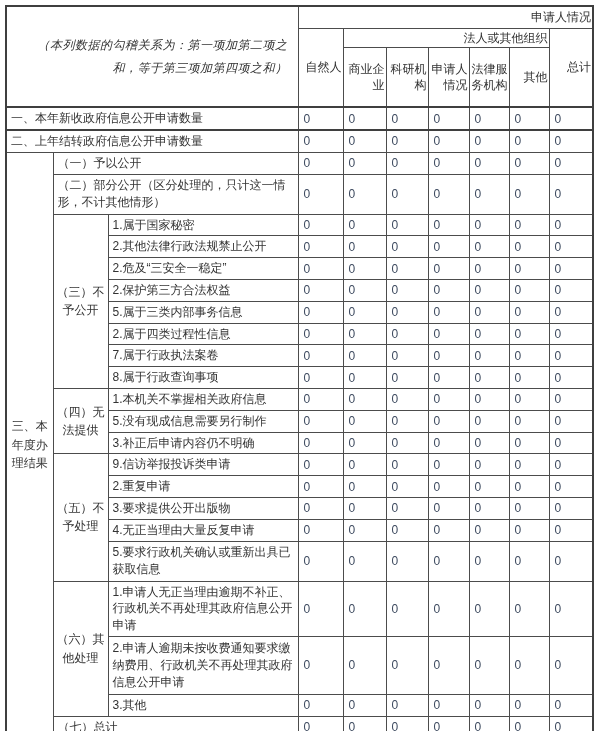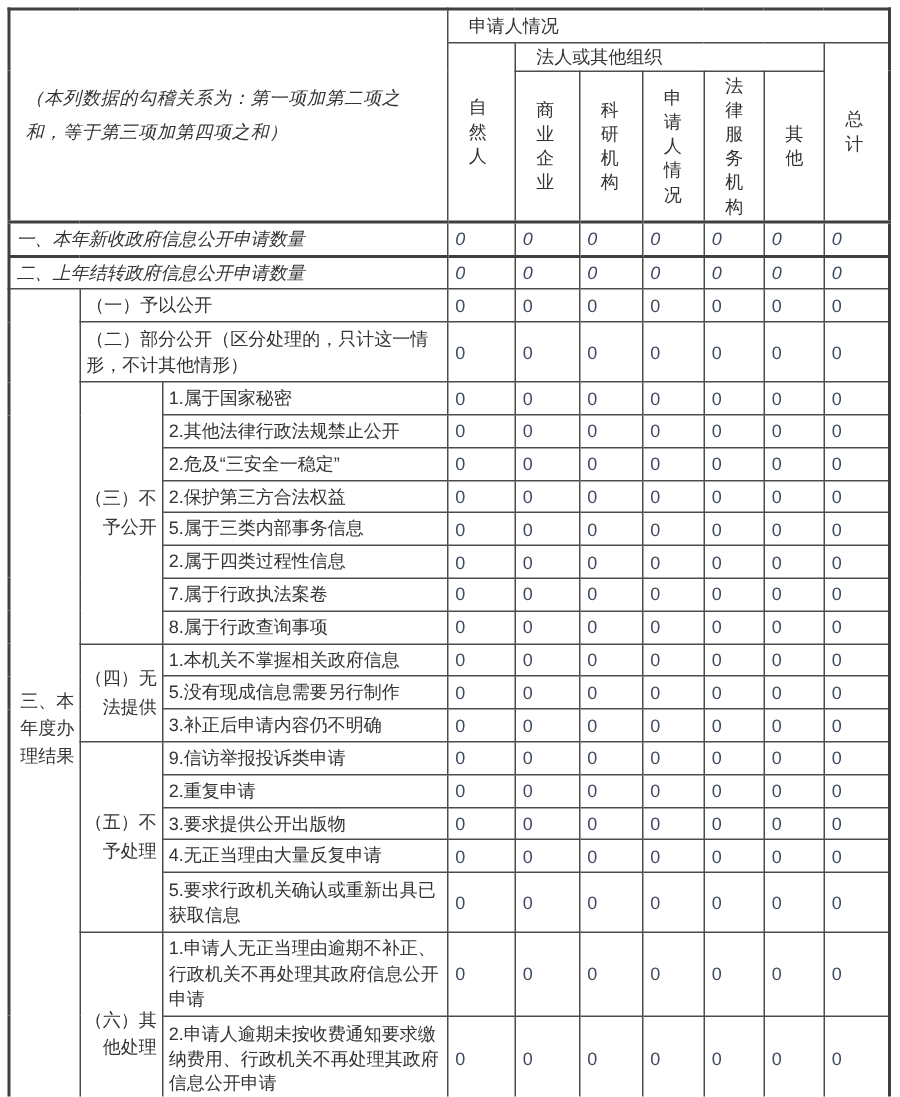--- a/index.html
+++ b/index.html
@@ -5,27 +5,27 @@
   * { margin:0; padding:0; box-sizing:border-box; }
   html,body { width:600px; height:731px; background:#ffffff; overflow:hidden; }
   body { font-family:"Liberation Sans", sans-serif; color:#333; }
   .page { padding:5px 0 0 5px; }
   table { border-collapse:collapse; table-layout:fixed; width:587px; border:2px solid #3f3f3f; }
   td, th { border:1px solid #4c4c4c; font-weight:normal; font-size:12px; color:#333;
            vertical-align:middle; overflow:hidden; }
   
   .hh1 { height:22px; } .hh2 { height:18px; } .hh3 { height:60px; }
   .h20 { height:20px; } .h40 { height:40px; } .h55 { height:55px; } .h58 { height:58px; }
-  tr.major > td { border-top-width:2px; border-top-color:#3f3f3f;font-style:italic; }
+  tr.major > td { border-top-width:2px; border-top-color:#3f3f3f; }
   
-  .note { text-align:left; padding:8px 10px; font-family:Liberation Serif, serif;
+  .note { text-align:right; padding:8px 10px; font-family:Liberation Serif, serif;
           font-style:italic; line-height:1.9; letter-spacing:0.5px; }
-  th.hdr { text-align:left; padding:1px 14px; line-height:1.35; }
+  th.hdr { text-align:right; padding:1px 1px; line-height:1.35; }
   td.lbl { text-align:left; padding:2px 4px; line-height:1.4; }
-  td.lbl-mid { text-align:right; padding:2px 3px; line-height:1.55; }
+  td.lbl-mid { text-align:center; padding:2px 3px; line-height:1.55; }
   td.val { text-align:left; vertical-align:middle; padding:1px 0 1px 5px;
            color:#3d4a5f; font-size:12px; }
 </style>
 </head>
 <body>
 
 <div class="page">
 <table>
   <colgroup>
     <col style="width:47px">

